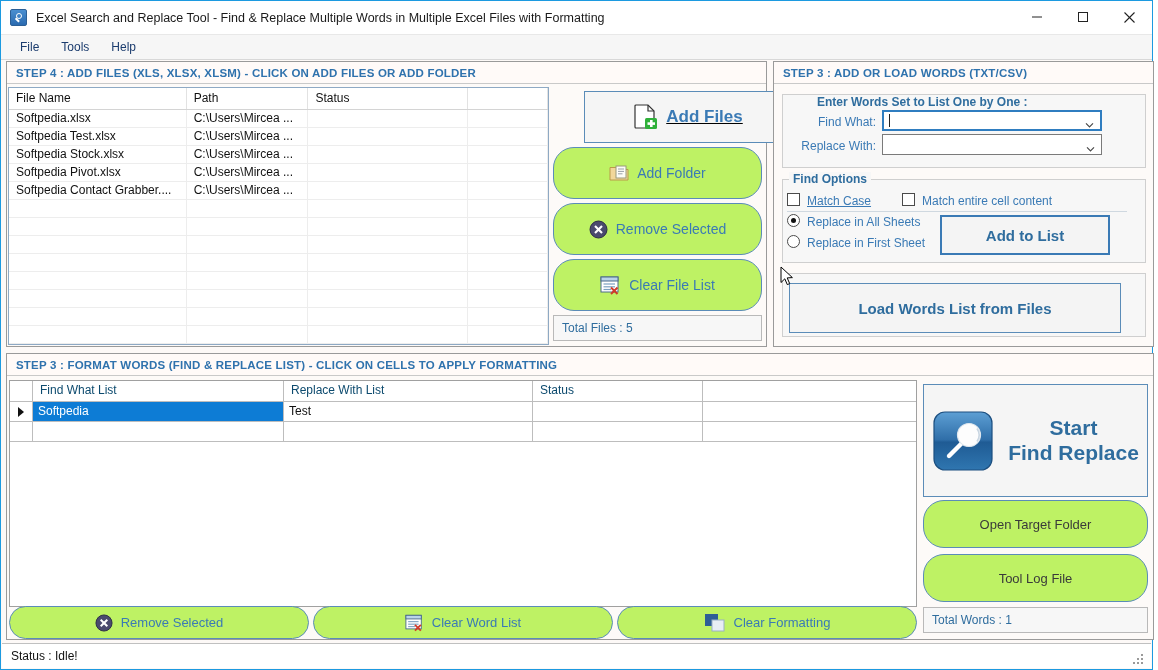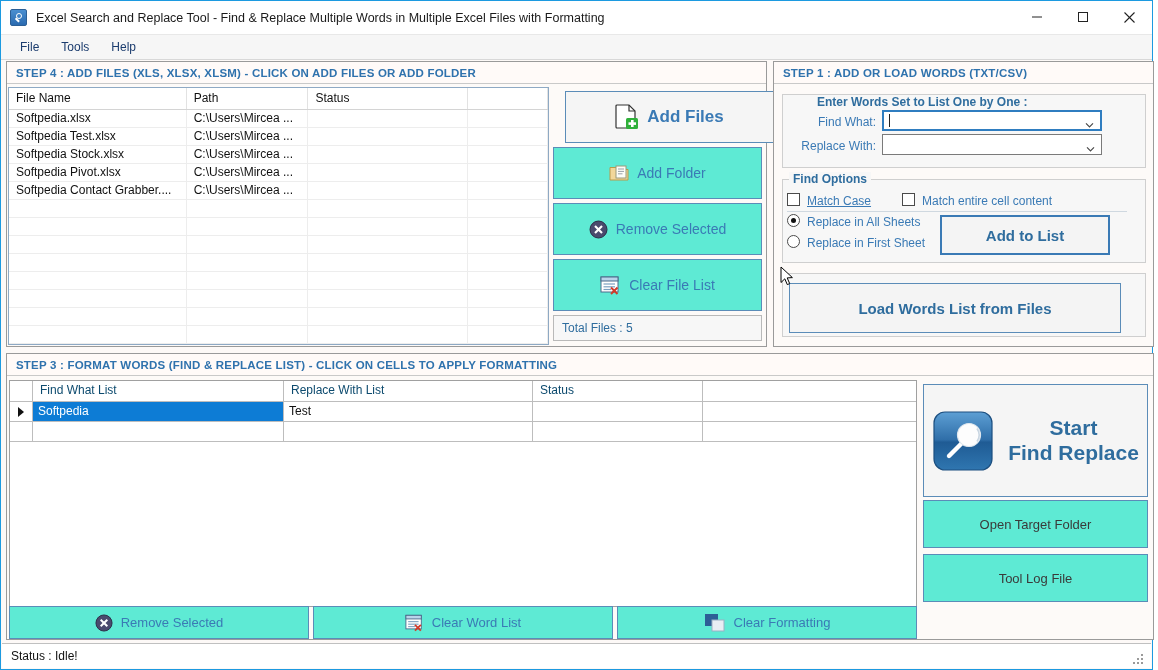--- a/index.html
+++ b/index.html
@@ -79,21 +79,21 @@
     font-size:12px;color:#111;padding:1px 0 0 7px;box-sizing:border-box;
     border-right:1px solid #ededed;height:17px;white-space:nowrap;overflow:hidden;
   }
 
   
   .btn{
     position:absolute;box-sizing:border-box;
     border:1px solid #5b8cb8;background:#f5f5f5;
     display:flex;align-items:center;justify-content:center;
   }
-  .btn.soft{background:#5eead4;}
+  .btn.soft{background:#bef264;border-radius:21px;}
   .btn-label{font-size:14px;color:#3a7ab5;white-space:nowrap;}
   .btn-label.big{font-size:17px;font-weight:bold;}
   .btn-label.plain{font-size:13px;color:#3a3a3a;}
   .btn-label.bold-blue{font-size:15px;font-weight:bold;color:#2f6d9e;}
   .btn-ico{margin-right:8px;display:flex;align-items:center;flex:0 0 auto;}
 
   .totalbar{
     position:absolute;box-sizing:border-box;border:1px solid #b9b9b9;
     background:#f7f7f7;font-size:12px;color:#2f6d9e;
     display:flex;align-items:center;padding-left:8px;white-space:nowrap;
@@ -299,21 +299,21 @@
         </div>
         <div class="grow">
           <div class="gc" style="width: 178px;"></div>
           <div class="gc" style="width: 122px;"></div>
           <div class="gc" style="width: 160px;"></div>
           <div class="gc" style="width: 80px;"></div>
         </div>
       </div>
   </div>
 
-  <div class="btn" style="left:564px;top:90px;width:209px;height:52px;">
+  <div class="btn" style="left:583px;top:90px;width:209px;height:52px;text-decoration:underline;">
     <span class="btn-ico">
       <svg width="24" height="26" viewBox="0 0 24 26">
         <path d="M2 1h12l6 6v16a1 1 0 0 1-1 1H2a1 1 0 0 1-1-1V2a1 1 0 0 1 1-1z" fill="#ffffff" stroke="#333" stroke-width="1.2"></path>
         <path d="M14 1v6h6" fill="none" stroke="#333" stroke-width="1.2"></path>
         <rect x="11" y="14" width="12" height="11" rx="1.5" fill="#2fb03a"></rect>
         <rect x="16" y="16" width="2.6" height="7" fill="#ffffff"></rect>
         <rect x="13.5" y="18.3" width="7.5" height="2.6" fill="#ffffff"></rect>
       </svg>
     </span>
     <span class="btn-label big">Add Files</span>
@@ -354,21 +354,21 @@
         <line x1="11" y1="11.5" x2="17.5" y2="18" stroke="#d03a2a" stroke-width="2"></line>
         <line x1="17.5" y1="11.5" x2="11" y2="18" stroke="#d03a2a" stroke-width="2"></line>
       </svg>
     </span>
     <span class="btn-label">Clear File List</span>
   </div>
 
   <div class="totalbar" style="left:552px;top:314px;width:209px;height:26px;">Total Files : 5</div>
 
   <div class="gbox" style="left:772px;top:60px;width:381px;height:286px;">
-    <div class="gbox-title">STEP 1 : ADD OR LOAD WORDS (TXT/CSV)</div>
+    <div class="gbox-title">STEP 3 : ADD OR LOAD WORDS (TXT/CSV)</div>
   </div>
 
   <div class="fld" style="left:781px;top:93px;width:364px;height:74px;"></div>
   <div class="fld-legend" style="left:812px;top:86px;margin-top:8px;">Enter Words Set to List One by One :</div>
 
   <div class="lbl" style="left:805px;top:114px;width:70px;text-align:right;">Find What:</div>
   <div class="combo focus" style="left:881px;top:109px;width:220px;height:21px;">
     <span class="txtcursor"></span>
     <span class="caret">
       <svg width="11" height="11" viewBox="0 0 11 11">
@@ -473,20 +473,21 @@
   </div>
 
   <div class="btn soft" style="left:922px;top:499px;width:225px;height:48px;">
     <span class="btn-label plain">Open Target Folder</span>
   </div>
 
   <div class="btn soft" style="left:922px;top:553px;width:225px;height:48px;">
     <span class="btn-label plain">Tool Log File</span>
   </div>
 
+  <div class="totalbar" style="left:922px;top:606px;width:225px;height:26px;">Total Words : 1</div>
 
   <div class="btn soft" style="left:8px;top:605px;width:300px;height:33px;">
     <span class="btn-ico">
       <svg width="18" height="18" viewBox="0 0 19 19">
         <circle cx="9.5" cy="9.5" r="8.5" fill="#4a4a6e" stroke="#2b2b46" stroke-width="1"></circle>
         <line x1="6" y1="6" x2="13" y2="13" stroke="#ffffff" stroke-width="2.1"></line>
         <line x1="13" y1="6" x2="6" y2="13" stroke="#ffffff" stroke-width="2.1"></line>
       </svg>
     </span>
     <span class="btn-label" style="font-size:13px;">Remove Selected</span>

